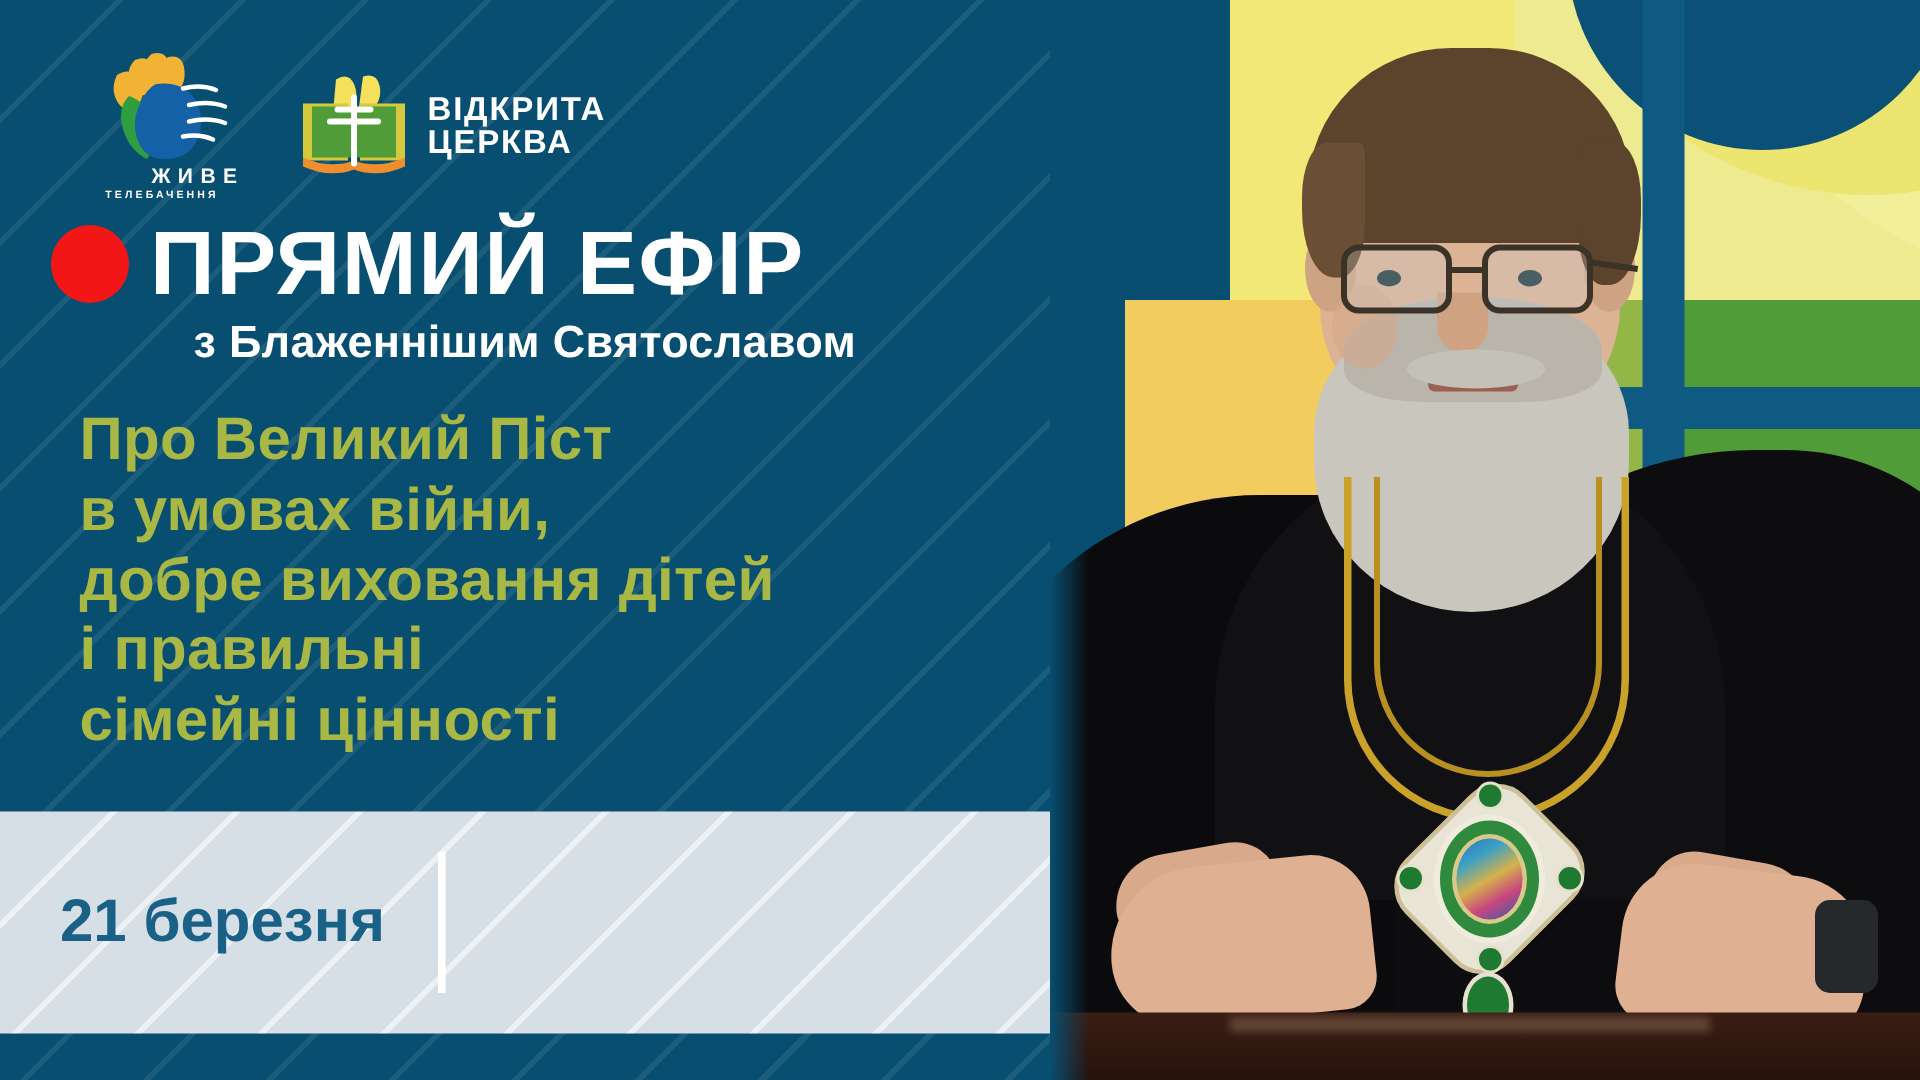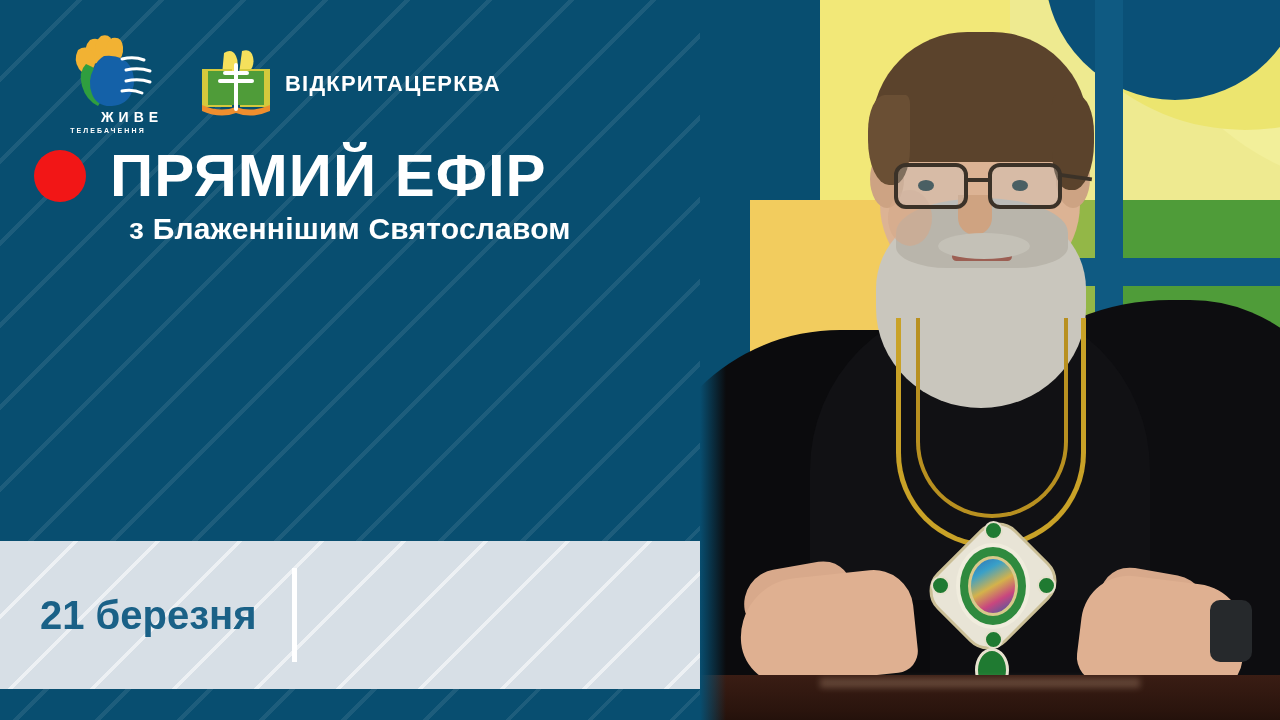--- a/index.html
+++ b/index.html
@@ -221,28 +221,28 @@
     font-size:14px; font-weight:700; color:#ffffff;
     letter-spacing:5px; margin-top:2px; line-height:1;margin-left:48px;
   }
   .logo-live-sub {
     font-size:7px; font-weight:700; color:#ffffff;
     letter-spacing:2.1px; margin-top:3px; line-height:1;
   }
 
   .logo-church { display:flex; align-items:center; gap:11px; }
   .logo-church-mark { width:76px; height:70px; position:relative; }
-  .logo-church-text { display:flex; flex-direction:row; line-height:1.02; }
+  .logo-church-text { display:flex; flex-direction:column; line-height:1.02; }
   .logo-church-text span {
     font-size:22px; font-weight:700; color:#ffffff; letter-spacing:1.2px;
   }
 
   .live-row {
     position:absolute; left:34px; top:146px;
-    display:flex; align-items:center; gap:24px;
+    display:flex; align-items:center; gap:14px;
     z-index:8;
   }
   .live-dot {
     width:52px; height:52px; border-radius:50%;
     background:#f21616; flex:0 0 auto;
     box-shadow:0 0 0 0 rgba(242,22,22,0.4);
   }
   .live-title {
     font-size:60px; font-weight:700; color:#ffffff;
     letter-spacing:1px; line-height:1; white-space:nowrap;
@@ -423,20 +423,27 @@
       </div>
     </div>
   </div>
 
   <div class="live-row">
     <div class="live-dot"></div>
     <div class="live-title">ПРЯМИЙ ЕФІР</div>
   </div>
   <div class="live-sub">з Блаженнішим Святославом</div>
 
+  <div class="topic">
+    <div>Про Великий Піст</div>
+    <div>в умовах війни,</div>
+    <div>добре виховання дітей</div>
+    <div>і правильні</div>
+    <div>сімейні цінності</div>
+  </div>
 
   <div class="infobar">
     <div class="infobar-stripes"></div>
     <div class="infobar-inner">
       <div class="info-date">21 березня</div>
       <div class="info-div"></div>
     </div>
   </div>
 
 </div>

